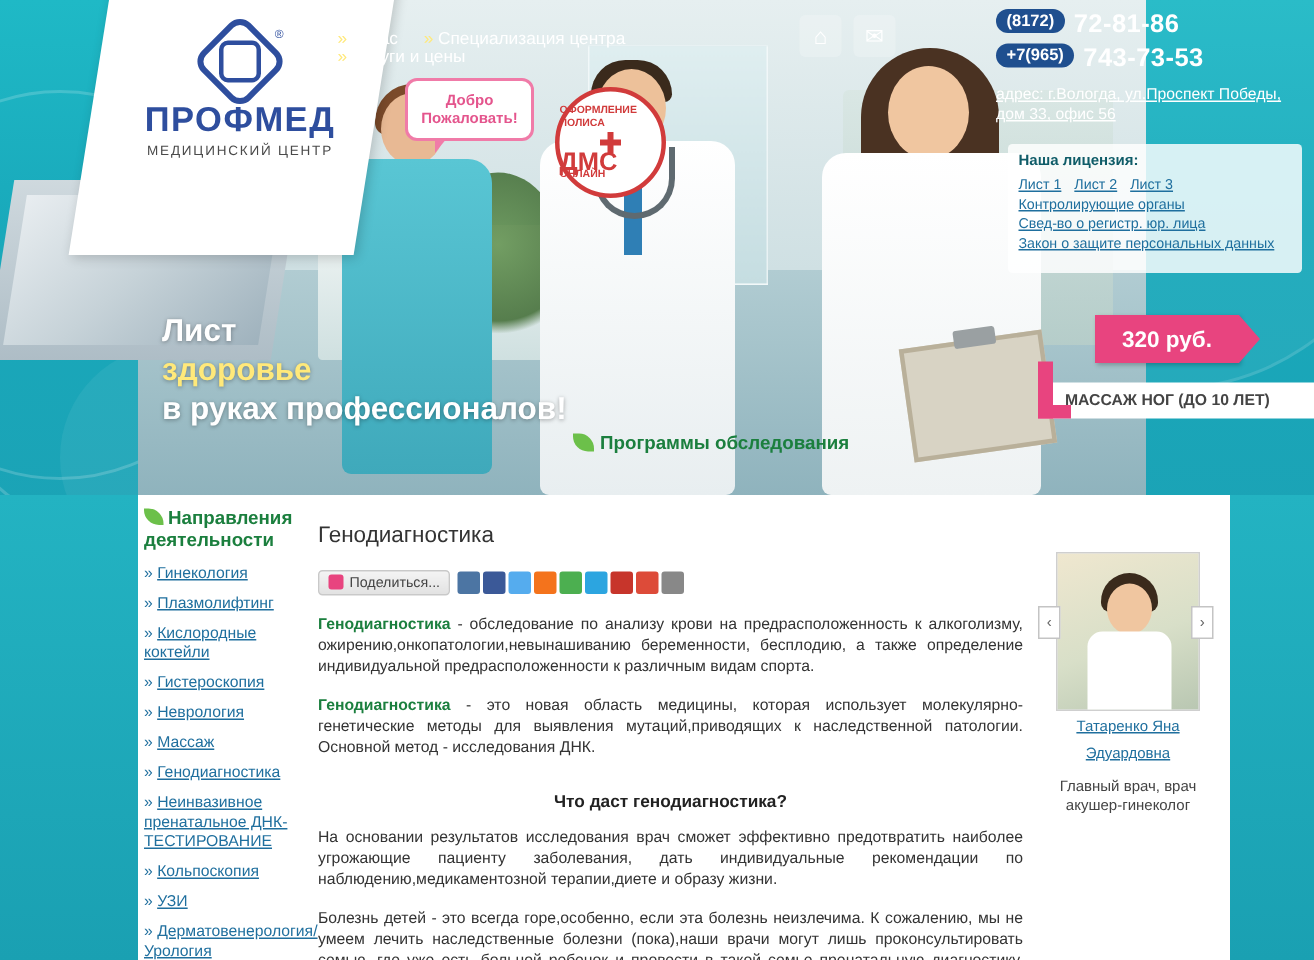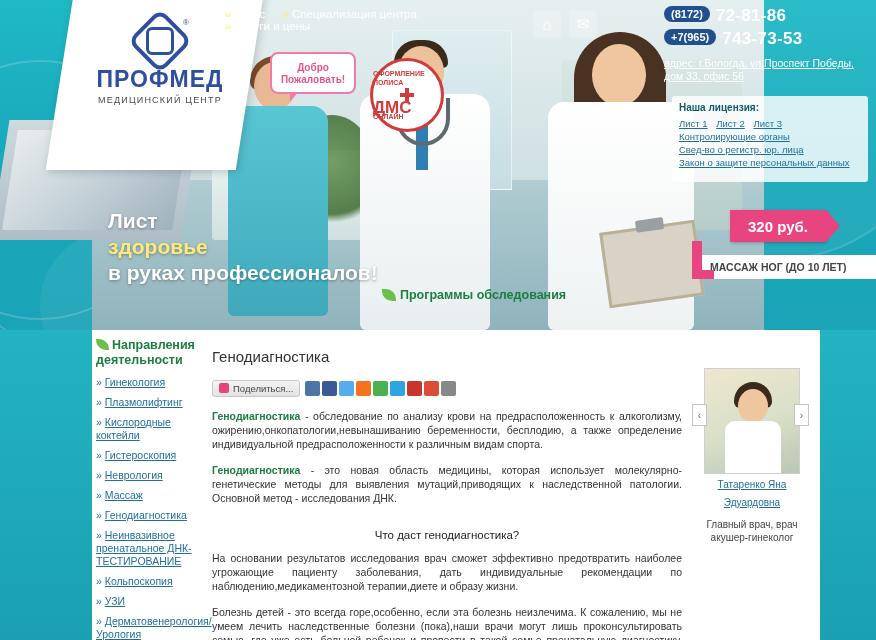--- a/index.html
+++ b/index.html
@@ -169,21 +169,21 @@
     background: linear-gradient(180deg,#cfd9de,#aebdc6);
     transform: skewX(-9deg);
   }
   .logo-bottom-img .room {
     position: absolute; left: 10px; top: 10px; right: 10px; bottom: 10px;
     background: linear-gradient(135deg,#e8edf0 0%, #c6d2d8 50%, #9fb2bd 100%);
   }
 
   
   .topnav {
-    position: absolute; left: 225px; top: 8px; width: 300px; font-size: 11.5px;
+    position: absolute; left: 225px; top: 20px; width: 300px; font-size: 11.5px;
   }
   .topnav a {
     color: #ffffff; text-decoration: none; margin-right: 14px; white-space: nowrap;
   }
   .topnav a:before { content: "» "; color: #ffe97a; }
   .topnav .row2 { margin-top: 11px; }
 
   .icon-btn {
     position: absolute; top: 10px; width: 28px; height: 28px;
     background: rgba(255,255,255,0.22); border-radius: 4px;
@@ -296,21 +296,21 @@
     width: 10px; height: 10px; background: #e8447f; border-radius: 2px; margin-right: 4px;
   }
   .soc { width: 15px; height: 15px; border-radius: 2px; margin-right: 2px;
     display: inline-block; }
   .content p {
     font-size: 10.5px; line-height: 14px; color: #333; margin: 0 0 12px 0;
     text-align: justify;
   }
   .content p b { color: #1b7f3e; }
   .content h2 {
-    font-size: 11.5px; font-weight: normal; color: #222; text-align: center;
+    font-size: 11.5px; font-weight: bold; color: #222; text-align: center;
     margin: 24px 0 10px 0;
   }
 
   
   .doc-card {
     position: absolute; left: 704px; top: 368px; width: 96px; text-align: center;
   }
   .doc-photo {
     width: 96px; height: 106px; border: 1px solid #cfcfcf;
     background: linear-gradient(180deg,#e6e2d6,#cfd8cf);

